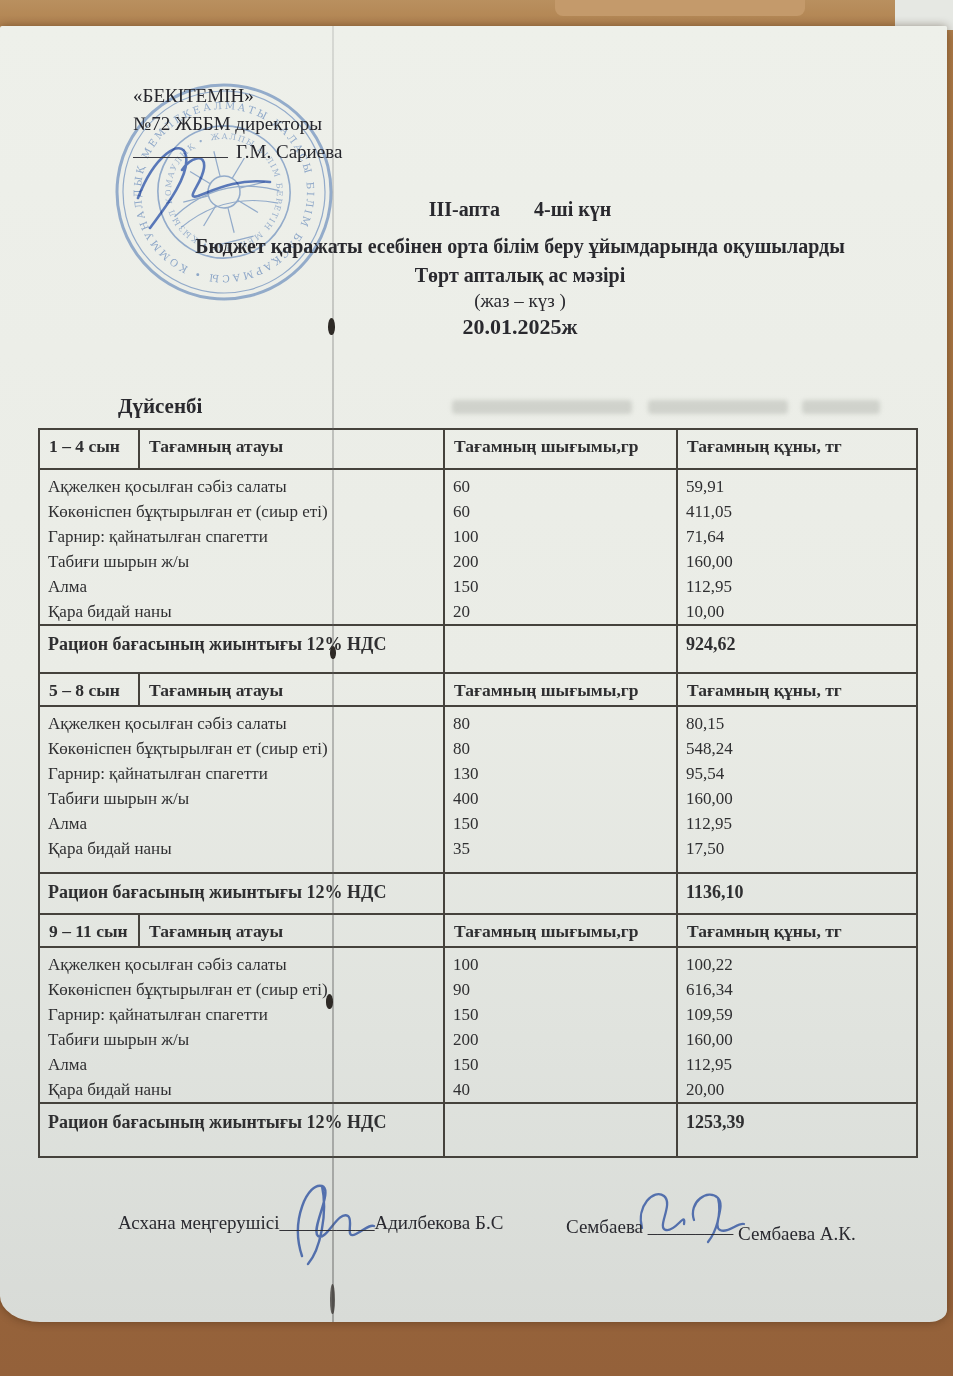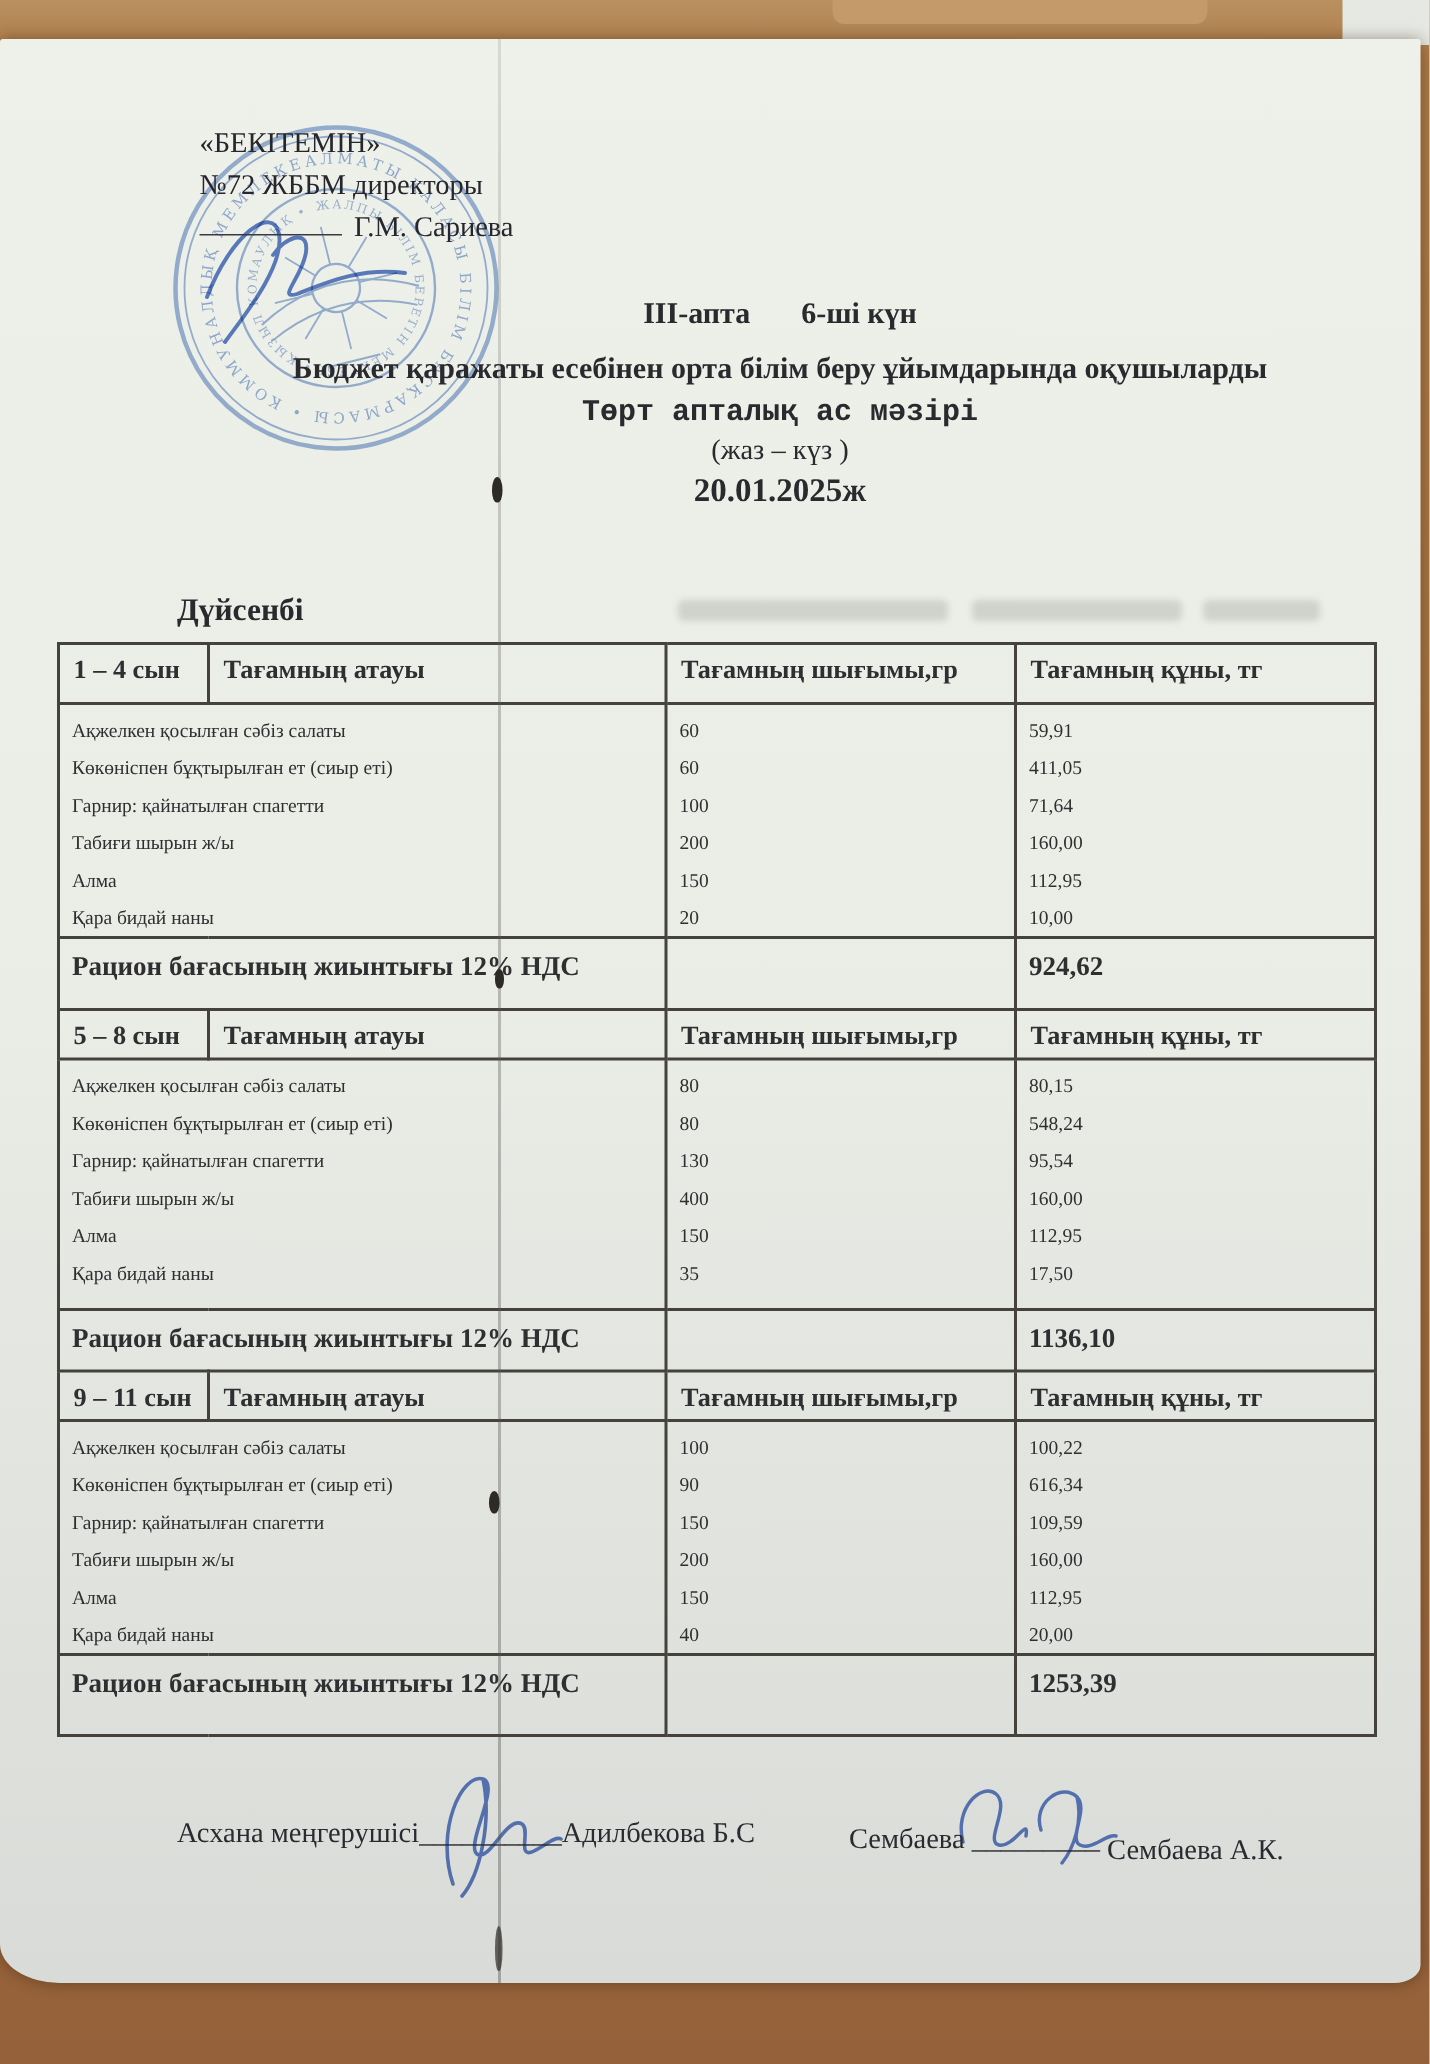--- a/index.html
+++ b/index.html
@@ -30,31 +30,31 @@
   .sig-svg{position:absolute;mix-blend-mode:multiply;}
   .director-sig{left:120px;top:104px;}
   .cook-sig{left:268px;top:1146px;}
   .nurse-sig{left:628px;top:1154px;}
 
   
   .titles{position:absolute;left:140px;top:172px;width:760px;text-align:center;color:#29292e;}
   .t-week{font-weight:bold;font-size:20px;margin-bottom:9px;}
   .t-week .gap{display:inline-block;width:34px;}
   .t-line1,.t-line2{font-weight:bold;font-size:20px;line-height:33px;}
-  .t-line3{font-weight:bold;font-size:20px;margin-top:1px;font-family:Liberation Mono, monospace;}
+  .t-line3{font-weight:bold;font-size:20px;margin-top:1px;}
   .t-line4{font-weight:normal;font-size:19px;margin-top:3px;}
   .t-date{font-weight:bold;font-size:22px;margin-top:2px;}
 
   .day-label{position:absolute;left:118px;top:368px;font-weight:bold;font-size:21px;color:#29292e;}
 
   
   table.menu{position:absolute;left:38px;top:402px;width:878px;border-collapse:collapse;table-layout:fixed;color:#2f2f31;}
   table.menu td{border:2px solid #45423c;vertical-align:top;overflow:hidden;}
   tr.thead td{font-weight:bold;font-size:17.5px;padding:6px 4px 4px 9px;margin-top:48px;}
-  tr.tbody td{font-size:13px;line-height:25px;padding:4px 4px 0 8px;}
+  tr.tbody td{font-size:17px;line-height:25px;padding:4px 4px 0 8px;}
   tr.ttotal td{font-weight:bold;font-size:18px;padding:8px 4px 4px 8px;}
   .lines{white-space:pre-line;}
 
   
   .footer{position:absolute;left:0;top:1178px;width:100%;font-size:19px;color:#2a2a30;}
   .f-left{position:absolute;left:118px;top:8px;}
   .f-right{position:absolute;left:566px;top:12px;}
   .uline{letter-spacing:0;color:#2a2a30;}
   .f-name-low{position:relative;top:7px;}
 </style>
@@ -105,21 +105,21 @@
   <div class="approval">
     <div>«БЕКІТЕМІН»</div>
     <div>№72 ЖББМ директоры</div>
     <div>
       <span class="sig-underline"></span><span>Г.М. Сариева</span>
     </div>
   </div>
 
   <div class="titles">
     <div class="t-week">
-      <span>ІІІ-апта</span><span class="gap"></span><span>6-ші күн</span>
+      <span>ІІІ-апта</span><span class="gap"></span><span>4-ші күн</span>
     </div>
     <div class="t-line1">Бюджет қаражаты есебінен орта білім беру ұйымдарында оқушыларды</div>
     <div class="t-line3">Төрт апталық ас мәзірі</div>
     <div class="t-line4">(жаз – күз )</div>
     <div class="t-date">20.01.2025ж</div>
   </div>
 
   <div class="day-label">Дүйсенбі</div>
 
   <table class="menu">

